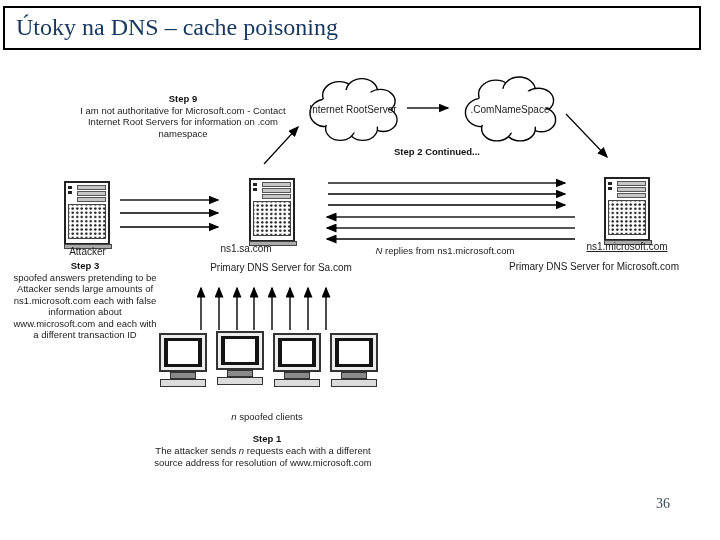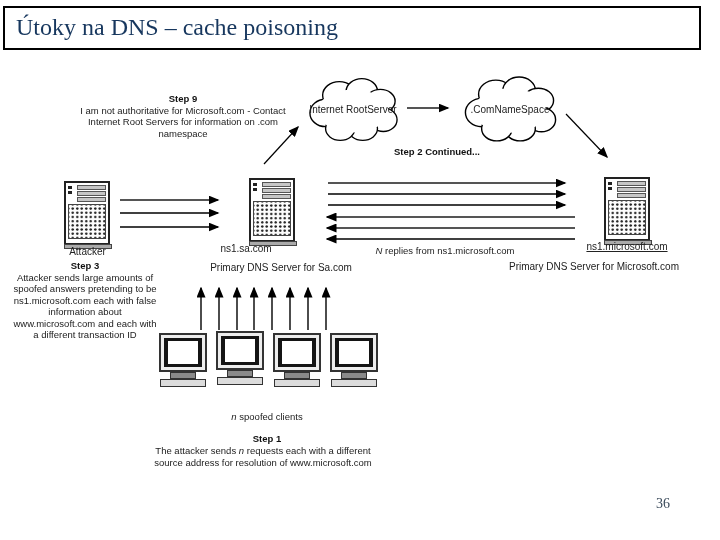--- a/index.html
+++ b/index.html
@@ -157,22 +157,22 @@
           </div>
       </div>
       <div class="tower-vents"></div>
     </div>
     <div class="tower-base"></div>
   </div>
   <div class="tb cap" style="left:50px;top:246px;width:75px;">Attacker</div>
 
   <div class="tb" style="left:2px;top:260px;width:166px;">
     <div class="h">Step 3</div>
+    <div>spoofed answers pretending to be</div>
     <div>Attacker sends large amounts of</div>
-    <div>spoofed answers pretending to be</div>
     <div>ns1.microsoft.com each with false</div>
     <div>information about</div>
     <div>www.microsoft.com and each with</div>
     <div>a different transaction ID</div>
   </div>
 
   <div class="tower" style="left:249px;top:178px;">
     <div class="tower-body">
       <div class="tower-top">
         <div class="tower-btns">

